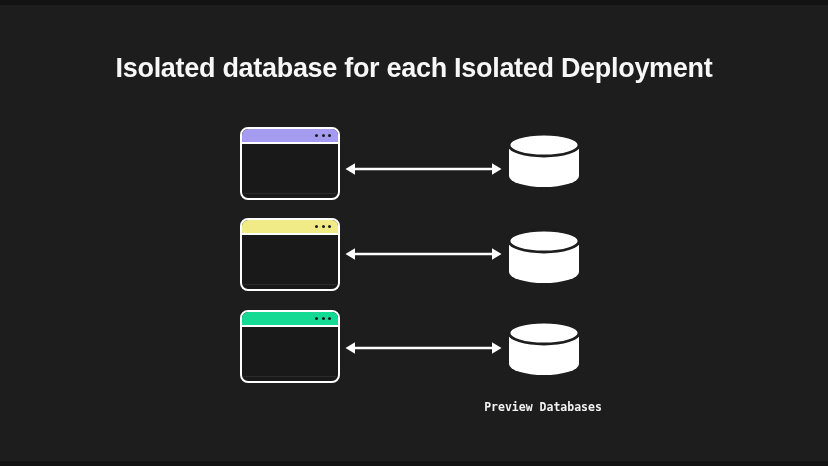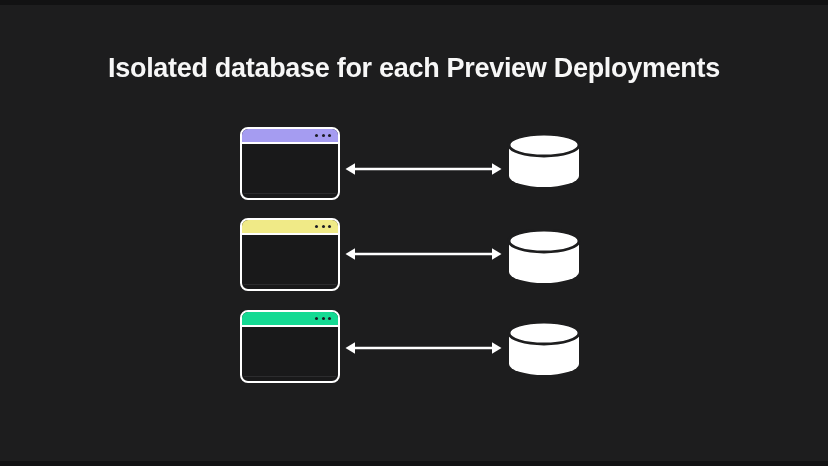--- a/index.html
+++ b/index.html
@@ -48,21 +48,21 @@
   .col-label.deployments{left:291px}
   .col-label.databases{left:543px}
 </style>
 </head>
 <body>
 
 <div id="stage">
   <div class="letterbox top"></div>
   <div class="letterbox bottom"></div>
 
-  <h1 class="page-title">Isolated database for each Preview Deployments</h1>
+  <h1 class="page-title">Isolated database for each Isolated Deployment</h1>
 
   <div class="window r1">
     <div class="titlebar" style="background-color: rgb(165, 156, 241);">
       <span class="dot"></span>
       <span class="dot"></span>
       <span class="dot"></span>
     </div>
     <div class="winbody"></div>
   </div>
   <svg class="arrow r1" viewBox="0 0 159 14">
@@ -104,13 +104,14 @@
   <svg class="arrow r3" viewBox="0 0 159 14">
     <path d="M9 7 H150" stroke="#ffffff" stroke-width="2.6"></path>
     <path d="M11 1.2 L1.5 7 L11 12.8 Z" fill="#ffffff"></path>
     <path d="M148 1.2 L157.5 7 L148 12.8 Z" fill="#ffffff"></path>
   </svg>
   <svg class="db r3" viewBox="0 0 74 56">
     <path d="M2 12 L2 43 A35 11 0 0 0 72 43 L72 12 Z" fill="#ffffff"></path>
     <ellipse cx="37" cy="12" rx="35" ry="11" fill="#ffffff" stroke="#1d1d1e" stroke-width="2.8"></ellipse>
   </svg>
 
+  <div class="col-label databases">Preview Databases</div>
 </div>
 
 </body></html>

